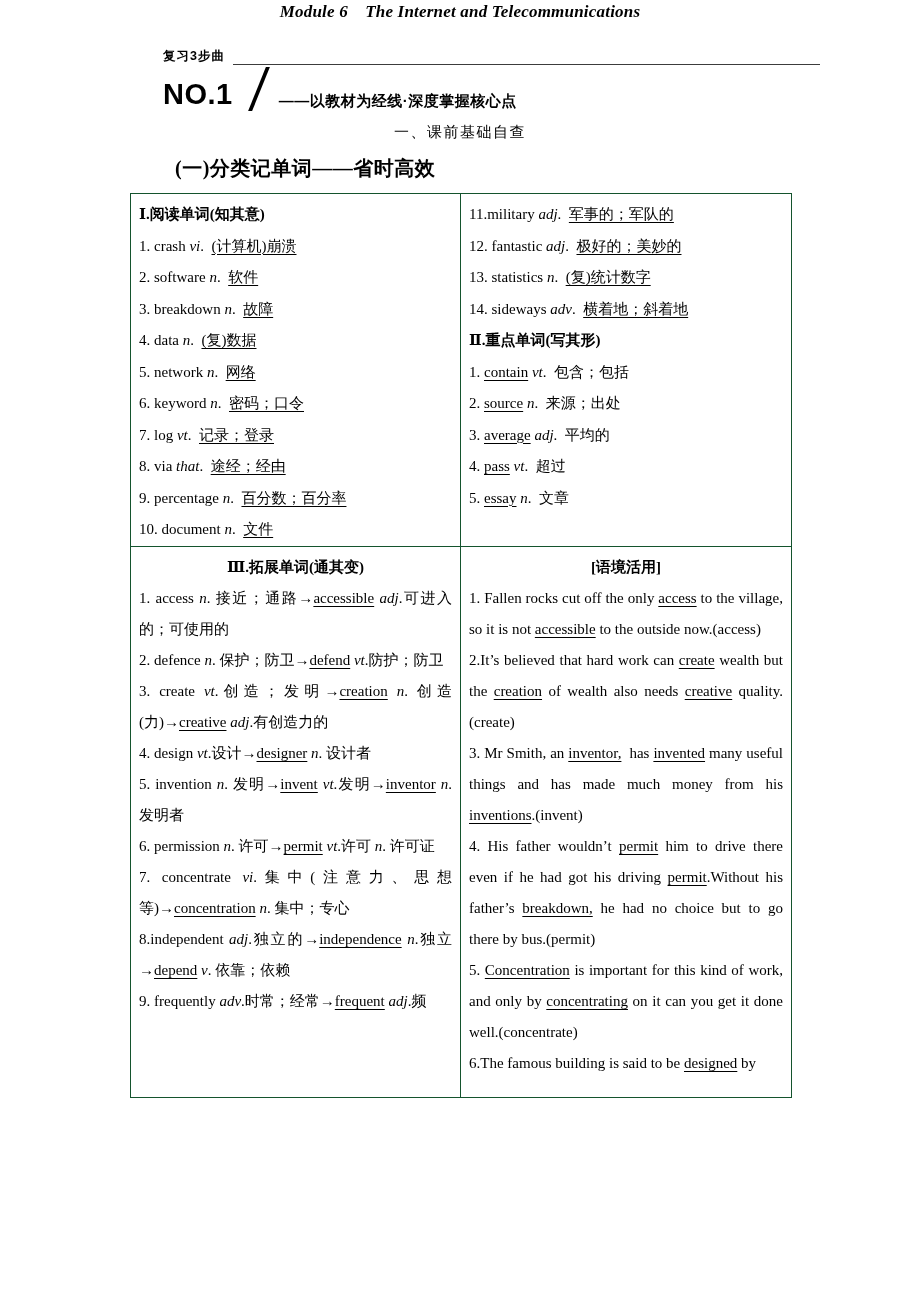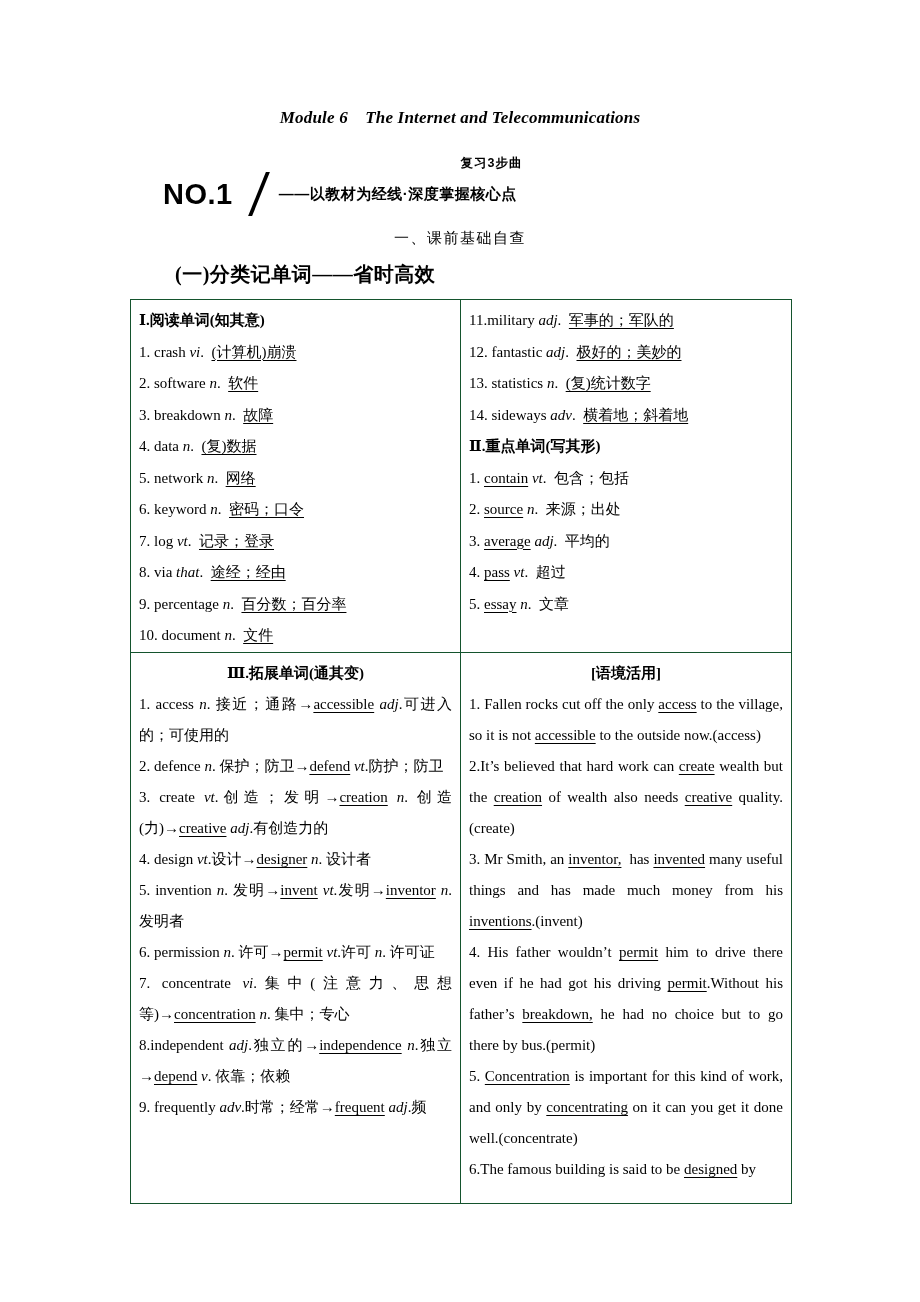--- a/index.html
+++ b/index.html
@@ -5,36 +5,35 @@
   * { margin:0; padding:0; box-sizing:border-box; }
   html,body { background:#ffffff; }
   body {
     width:920px; height:1302px;
     font-family:"Liberation Serif","DejaVu Serif",serif;
     color:#000;
   }
   .page { position:relative; width:920px; height:1302px; overflow:hidden; background:#fff; }
 
   .doc-title {
-    padding-top:106px;
     text-align:center;
     font-size:17px;
     font-style:italic;
     font-weight:bold;
     letter-spacing:0.2px;
   }
 
   .banner { margin:26px 100px 0 163px; }
-  .banner-top { display:flex; align-items:center; height:16px;flex-direction:column; }
+  .banner-top { display:flex; align-items:flex-end; height:16px; }
   .banner-small {
     font-family:"Liberation Sans","DejaVu Sans",sans-serif;
     font-weight:bold; font-size:12.5px; letter-spacing:1px; white-space:nowrap;
   }
   .banner-rule { flex:1; border-top:1.5px solid #3c3c3c; margin-left:8px; }
-  .banner-main { display:flex; align-items:center; height:46px; }
+  .banner-main { display:flex; align-items:flex-end; height:46px; }
   .banner-no {
     font-family:"Liberation Sans","DejaVu Sans",sans-serif;
     font-weight:900; font-size:29px; letter-spacing:0.5px;
   }
   .banner-title {
     font-family:"Liberation Sans","DejaVu Sans",sans-serif;
     font-weight:900; font-size:26px; margin-left:8px; letter-spacing:2px;
   }
   .banner-slash {
     width:4px; height:44px; background:#000;

